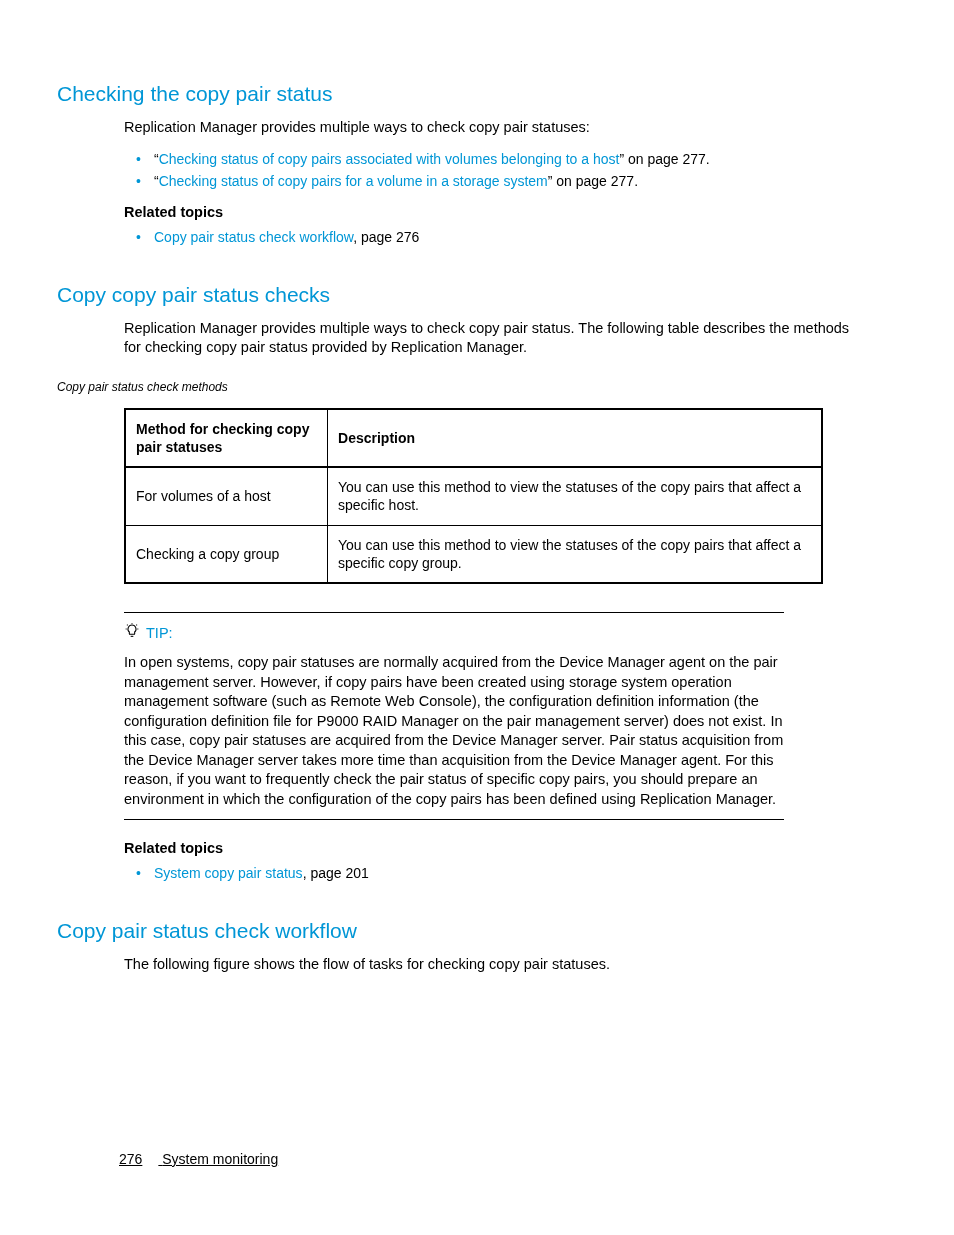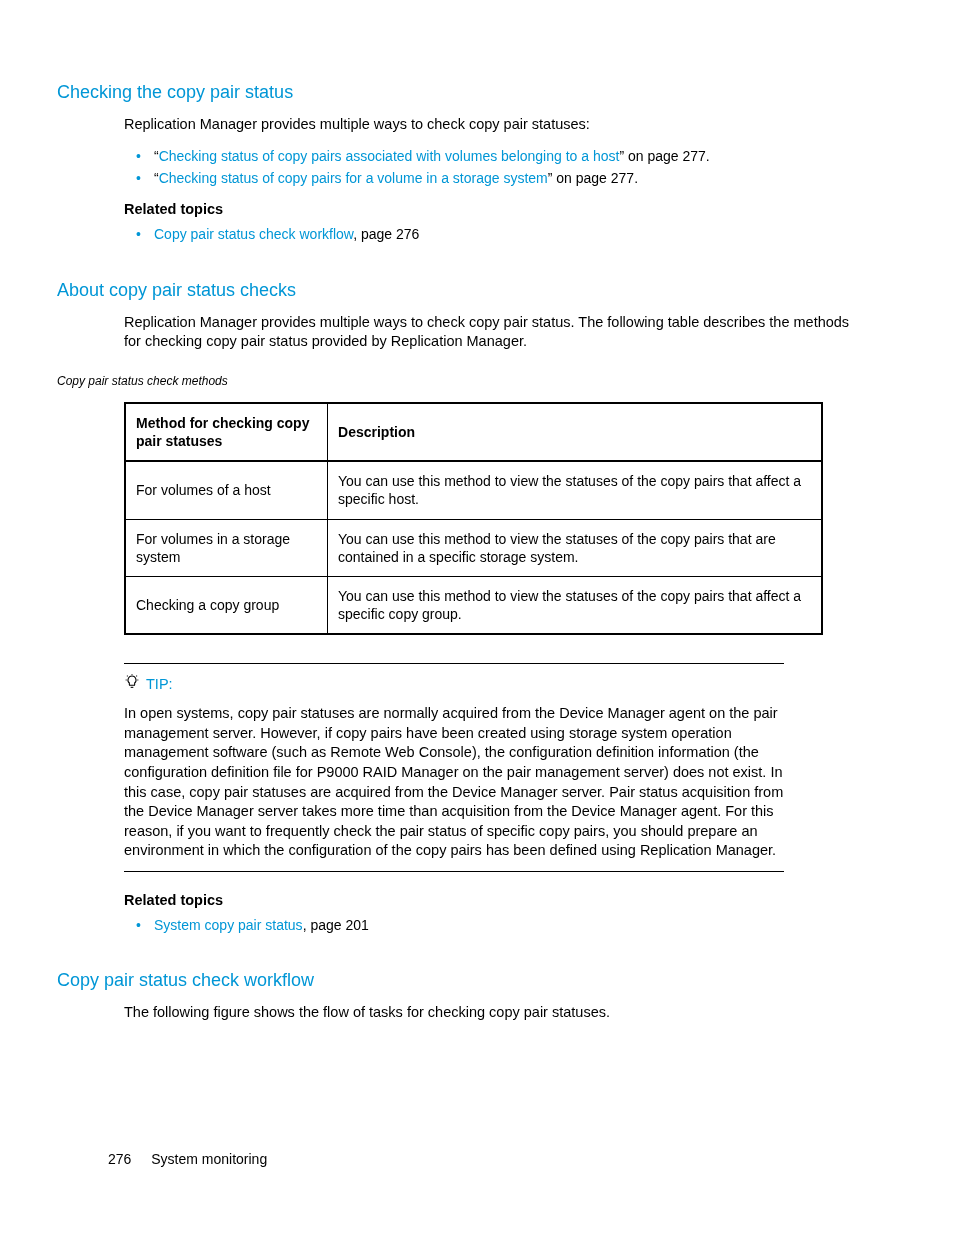--- a/index.html
+++ b/index.html
@@ -12,21 +12,21 @@
     height: 1235px;
     position: relative;
   }
   .page {
     padding: 82px 90px 60px 57px;
     box-sizing: border-box;
   }
   h2 {
     font-family: Arial, Helvetica, sans-serif;
     font-weight: 400;
-    font-size: 18px;
+    font-size: 21px;
     color: #0096d6;
     margin: 0 0 12px 0;
   }
   .body-block {
     margin-left: 67px;
   }
   p.body {
     font-size: 14.5px;
     line-height: 1.35;
     margin: 0 0 10px 0;
@@ -104,22 +104,23 @@
     font-size: 14.5px;
   }
   .tip-text {
     font-size: 14.5px;
     line-height: 1.35;
     margin: 0 0 10px 0;
   }
   .footer {
     position: absolute;
     bottom: 68px;
-    left: 108px;
+    left: 119px;
     font-size: 14px;
+    text-decoration: underline;
   }
   .footer .pn { margin-right: 16px; }
   .sec-spacer { height: 22px; }
 </style>
 </head>
 <body>
 
 <div class="page">
 
   <h2>Checking the copy pair status</h2>
@@ -136,21 +137,21 @@
     <div class="rt-heading">Related topics</div>
     <ul class="bullets">
       <li>
         <span class="link">Copy pair status check workflow</span><span>, page 276</span>
       </li>
     </ul>
   </div>
 
   <div class="sec-spacer"></div>
 
-  <h2>About copy pair status checks</h2>
+  <h2>Copy copy pair status checks</h2>
   <div class="body-block">
     <p class="body">Replication Manager provides multiple ways to check copy pair status. The following table describes the methods for checking copy pair status provided by Replication Manager.</p>
   </div>
 
   <div class="table-caption">Copy pair status check methods</div>
 
   <table class="methods">
     <colgroup>
         <col class="c1">
         <col class="c2">
@@ -158,24 +159,20 @@
     <thead>
       <tr>
         <th>Method for checking copy pair statuses</th>
         <th>Description</th>
       </tr>
     </thead>
     <tbody>
       <tr>
         <td>For volumes of a host</td>
         <td>You can use this method to view the statuses of the copy pairs that affect a specific host.</td>
-      </tr>
-      <tr>
-        <td>For volumes in a storage system</td>
-        <td>You can use this method to view the statuses of the copy pairs that are contained in a specific storage system.</td>
       </tr>
       <tr>
         <td>Checking a copy group</td>
         <td>You can use this method to view the statuses of the copy pairs that affect a specific copy group.</td>
       </tr>
     </tbody>
   </table>
 
   <div class="tip-block">
     <hr class="tip-rule">

